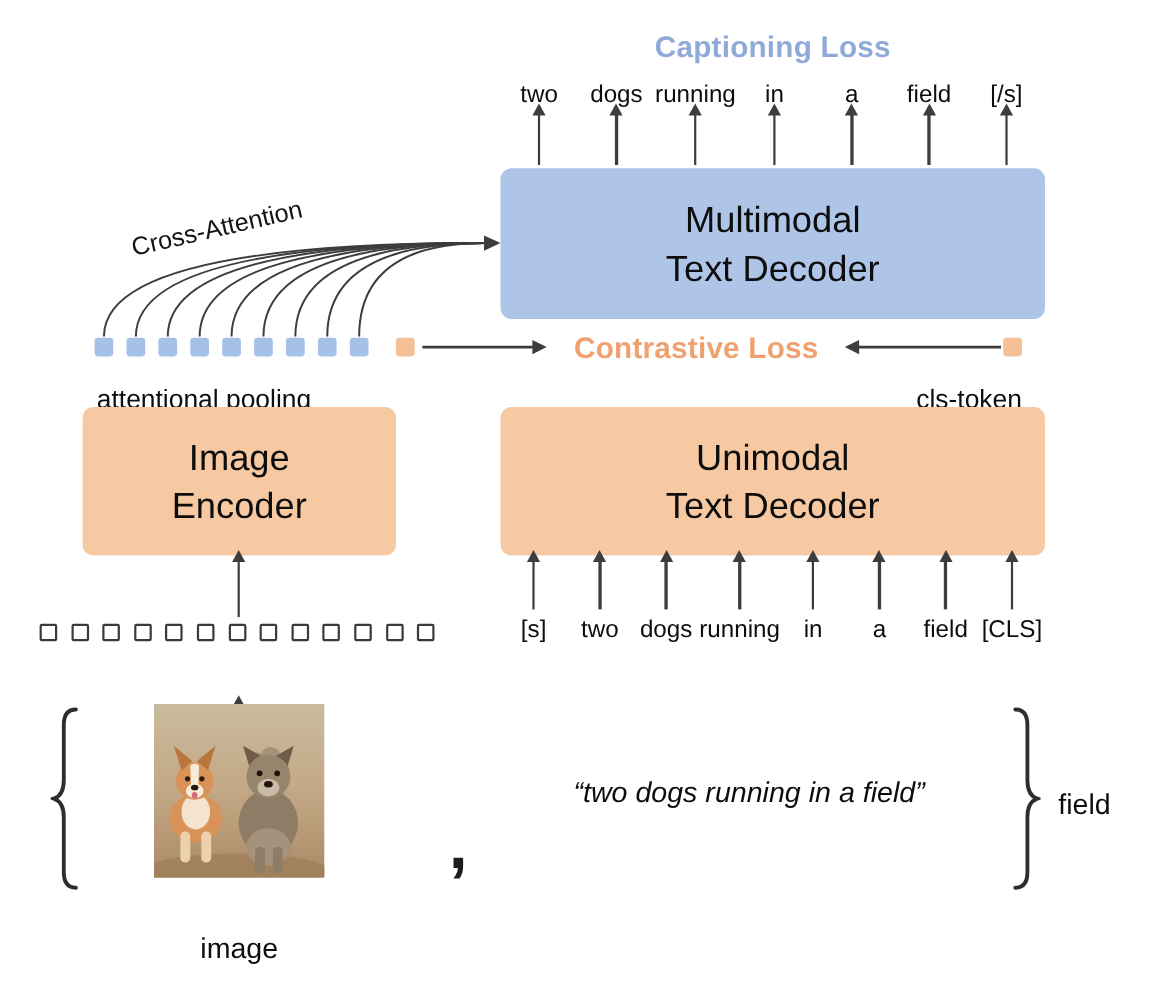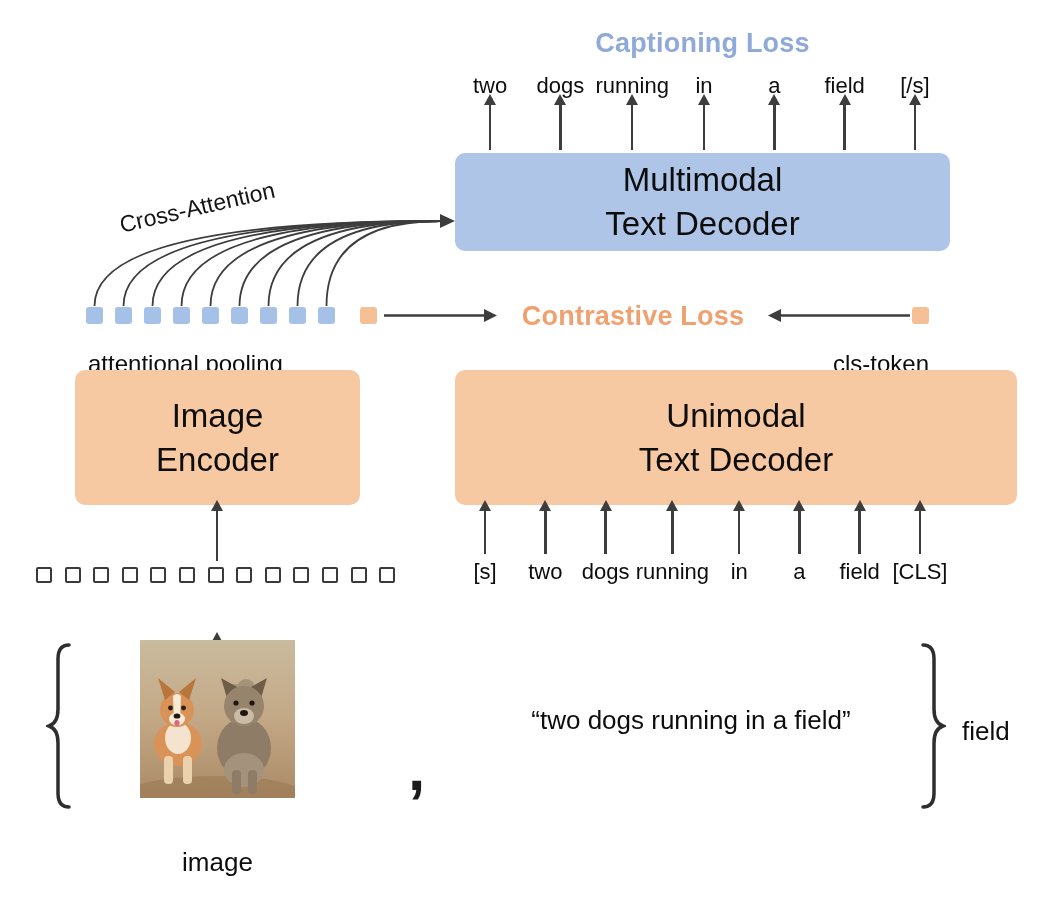--- a/index.html
+++ b/index.html
@@ -89,21 +89,21 @@
       <div class="tok-col">
         <span class="tok">field</span>
         <div class="arrow-up" style="height: 46px;"></div>
       </div>
       <div class="tok-col">
         <span class="tok">[/s]</span>
         <div class="arrow-up" style="height: 46px;"></div>
       </div>
     </div>
 
-  <div class="box blue" style="left:455px; top:153px; width:495px; height:98px;">
+  <div class="box blue" style="left:455px; top:153px; width:495px; height:137px;">
     <div>Multimodal</div>
     <div>Text Decoder</div>
   </div>
 
   <div class="abs" style="left:120px; top:212px; font-size:23px; color:#141414; transform:rotate(-13deg); transform-origin:left center; white-space:nowrap;">Cross-Attention</div>
 
   <div id="pool-squares">
       <div class="sq" style="left: 86px; top: 307px; background: var(--blue-token);"></div>
       <div class="sq" style="left: 115px; top: 307px; background: var(--blue-token);"></div>
       <div class="sq" style="left: 144px; top: 307px; background: var(--blue-token);"></div>
@@ -120,21 +120,21 @@
   <div class="abs loss-label" style="left:500px; top:301px; width:266px; text-align:center; color:var(--contrastive-loss-text,#f0a170);">Contrastive Loss</div>
 
   <div class="anno" style="left:88px; top:336px;">attentional pooling</div>
   <div class="anno" style="left:833px; top:336px;">cls-token</div>
 
   <div class="box orange" style="left:75px; top:370px; width:285px; height:135px;">
     <div>Image</div>
     <div>Encoder</div>
   </div>
 
-  <div class="box orange" style="left:455px; top:370px; width:562px; height:135px;">
+  <div class="box orange" style="left:455px; top:370px; width:495px; height:135px;">
     <div>Unimodal</div>
     <div>Text Decoder</div>
   </div>
 
   <div class="tok-row" id="input-tokens" style="left:455px; top:510px; width:495px;">
       <div class="tok-col">
         <div class="arrow-up" style="height: 44px;"></div>
         <span class="tok">[s]</span>
       </div>
       <div class="tok-col">
@@ -233,19 +233,19 @@
     </svg>
   </div>
 
   <svg class="abs" style="left:46px; top:642px;" width="26" height="168" viewBox="0 0 26 168">
     <path d="M 23 3 Q 12 3 12 17 L 12 67 Q 12 81 3 84 Q 12 87 12 101 L 12 151 Q 12 165 23 165" fill="none" stroke="#2e2e2e" stroke-width="3.5" stroke-linecap="round"></path>
   </svg>
   <svg class="abs" style="left:920px; top:642px;" width="26" height="168" viewBox="0 0 26 168">
     <path d="M 3 3 Q 14 3 14 17 L 14 67 Q 14 81 23 84 Q 14 87 14 101 L 14 151 Q 14 165 3 165" fill="none" stroke="#2e2e2e" stroke-width="3.5" stroke-linecap="round"></path>
   </svg>
 
-  <div class="quote" style="left:456px; top:705px; width:470px;">“two dogs running in a field”</div>
+  <div class="quote" style="left:446px; top:705px; width:470px;font-style:italic;">“two dogs running in a field”</div>
   <div class="comma" style="left:408px; top:738px;">,</div>
   <div class="anno" style="left:962px; top:702px; font-size:26px;">field</div>
 
   <div class="anno" style="left:140px; top:833px; width:155px; text-align:center; font-size:26px;">image</div>
 
 </div>
 
 </body></html>

